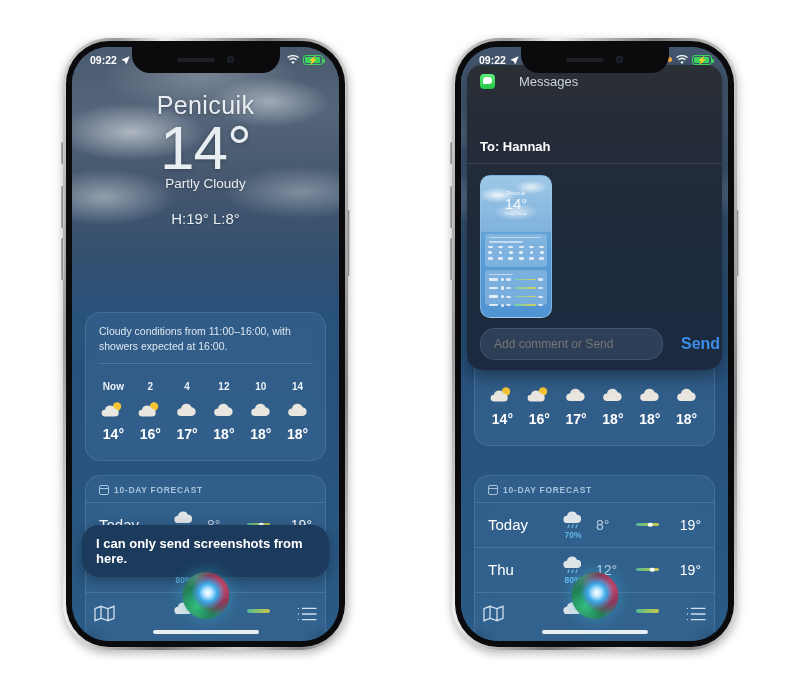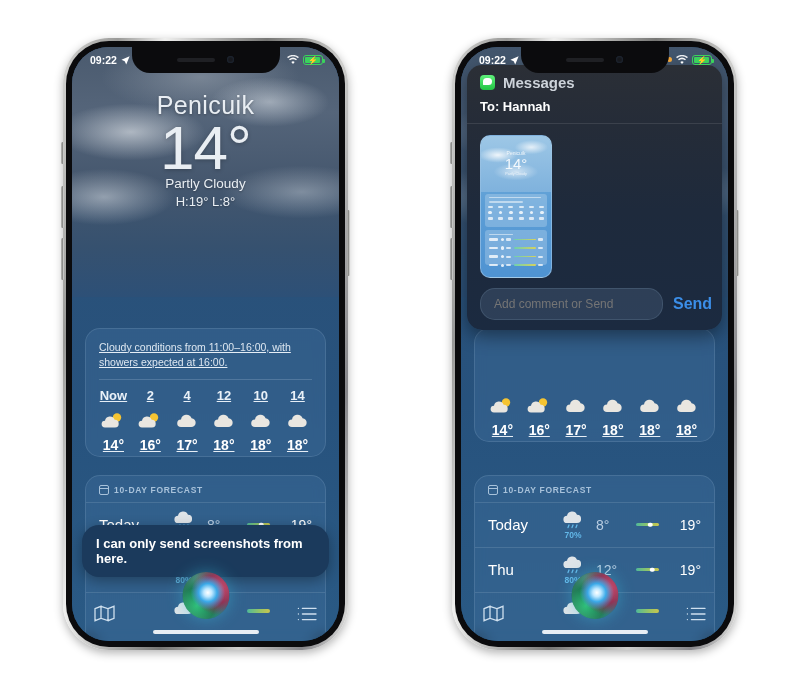--- a/index.html
+++ b/index.html
@@ -70,36 +70,36 @@
       radial-gradient(ellipse 96px 40px at 74% 22%, rgba(222,228,234,.55), transparent 62%),
       radial-gradient(ellipse 150px 54px at 48% 12%, rgba(150,160,172,.58), transparent 66%),
       radial-gradient(ellipse 110px 44px at 12% 60%, rgba(236,240,244,.48), transparent 64%),
       radial-gradient(ellipse 120px 40px at 86% 58%, rgba(210,218,226,.42), transparent 66%),
       linear-gradient(#4a5a6e 0%,#55657a 26%,#45576e 54%,#36516f 80%,#2d5077 100%);
   }
   .wx-head { position:absolute; top:0; left:0; right:0; text-align:center; color:#e9eef3; padding-top:44px; }
   .city { font-size:25px; font-weight:300; letter-spacing:.4px; text-shadow:0 1px 3px rgba(0,0,0,.3); }
   .bigtemp { font-size:62px; font-weight:100; line-height:.98; margin-top:-2px; letter-spacing:-1px; text-shadow:0 1px 4px rgba(0,0,0,.25); }
   .cond { font-size:13.5px; font-weight:400; margin-top:-2px; text-shadow:0 1px 2px rgba(0,0,0,.3); }
-  .hilo { font-size:13px; font-weight:500; margin-top:3px; text-shadow:0 1px 2px rgba(0,0,0,.3); }
+  .hilo { font-size:15px; font-weight:500; margin-top:19px; text-shadow:0 1px 2px rgba(0,0,0,.3); }
 
   .card {
     position:absolute; left:13px; right:13px;
     background:rgba(72,120,166,.30);
     border:1px solid rgba(180,205,230,.16);
     border-radius:15px;
     backdrop-filter:blur(6px);
     color:#e6eef6;
   }
-  .card-hourly { top:281px; padding:11px 0 3px;text-decoration:underline; }
+  .card-hourly { top:265px; padding:11px 0 18px; }
   .summary { font-size:10.5px; line-height:1.45; padding:0 13px 9px; color:#dde7f1; }
   .divider { height:1px; background:rgba(190,212,232,.22); margin:0 13px; }
   .hour-row { display:flex; padding:0 9px; }
   .hour { flex:1; text-align:center; }
-  .hour-label { font-size:13px; font-weight:600; color:#eaf1f8; margin-top:8px; }
+  .hour-label { font-size:10px; font-weight:600; color:#eaf1f8; margin-top:17px; }
   .hour-icon { height:26px; display:flex; align-items:center; justify-content:center; margin-top:5px; }
   .hour-temp { font-size:14px; font-weight:600; color:#fff; margin-top:3px; }
 
   .card-daily { top:428px; bottom:-60px; padding:9px 0 0; overflow:hidden; }
   .daily-head { display:flex; align-items:center; gap:5px; padding:0 13px 7px; font-size:8.5px; letter-spacing:.7px; color:#a8c2da; font-weight:600; }
   .cal-icon { width:10px; height:10px; border:1px solid #a8c2da; border-radius:2px; position:relative; }
   .cal-icon::before { content:""; position:absolute; left:0; right:0; top:2px; height:1px; background:#a8c2da; }
   .day-row { display:flex; align-items:center; padding:7px 13px; border-top:1px solid rgba(190,212,232,.16); }
   .day-name { width:62px; font-size:15px; font-weight:500; color:#fff; }
   .day-ic { width:46px; text-align:center; position:relative; }
@@ -136,22 +136,22 @@
   
   .msg-sheet {
     position:absolute; top:18px; left:6px; right:6px;
     background:linear-gradient(#2b2f36 0%,#252c38 22%,#1e2a3c 55%,#1b2a40 100%);
     border-radius:15px; z-index:22; padding:9px 0 10px;
     box-shadow:0 6px 18px rgba(0,0,0,.42);
   }
   .msg-app { display:flex; align-items:center; gap:8px; padding:0 13px 8px; }
   .msg-icon { width:15px; height:15px; border-radius:4px; background:linear-gradient(#5ef07a,#23c445); position:relative; }
   .msg-icon::after { content:""; position:absolute; left:3px; top:3.2px; width:9px; height:7px; border-radius:4px 4px 4px 1px; background:#fff; }
-  .msg-app-name { font-size:15px; color:#cdd3da; font-weight:700; }
-  .msg-to { padding:0 13px 9px; font-size:13px; color:#fff; font-weight:bold; }
+  .msg-app-name { font-size:13px; color:#cdd3da; font-weight:400;margin-left:16px; }
+  .msg-to { padding:0 13px 9px; font-size:13px; color:#fff; font-weight:bold;margin-top:42px; }
   .msg-hr { height:1px; background:rgba(255,255,255,.10); }
   .msg-body { padding:11px 13px 10px; }
   .thumb {
     width:72px; height:143px; border-radius:10px; overflow:hidden;
     background:linear-gradient(#7fb4de 0%,#6ea8d8 22%,#5c9ed6 48%,#4f93d2 100%);
     border:1px solid rgba(255,255,255,.28); position:relative;
   }
   .thumb-sky { position:absolute; top:0; left:0; right:0; height:56px;
     background:
       radial-gradient(ellipse 30px 12px at 24% 34%, rgba(255,255,255,.85), transparent 64%),
@@ -165,21 +165,21 @@
   .tc1 { top:58px; height:33px; }
   .tc2 { top:94px; bottom:12px; }
   .tline { height:1.7px; background:rgba(255,255,255,.5); border-radius:1px; margin:3px 4px 0; }
   .trow { display:flex; justify-content:space-around; padding-top:3px; }
   .tdot { width:3.4px; height:3.4px; border-radius:50%; background:rgba(255,255,255,.82); }
   .tnum { width:5px; height:2.2px; border-radius:1px; background:rgba(255,255,255,.72); }
   .tday { display:flex; align-items:center; gap:2.5px; padding:2.6px 4px; }
   .tdayname { width:9px; height:2.3px; background:rgba(255,255,255,.78); border-radius:1px; }
   .tbar { flex:1; height:1.5px; border-radius:1px; background:linear-gradient(90deg,#6fd0b0,#d6d25c); }
 
-  .msg-input-row { display:flex; align-items:center; gap:10px; padding:0 13px; }
+  .msg-input-row { display:flex; align-items:center; gap:18px; padding:0 13px; }
   .msg-input {
     flex:1; background:rgba(120,150,185,.20);
     border:1px solid rgba(160,190,220,.16);
     border-radius:15px; padding:8px 13px;
     font-size:12px; color:#97a6b8; font-family:"Liberation Sans", sans-serif;
   }
   .msg-send { font-size:16px; color:#3b8ee8; font-weight:bold; }
 </style>
 </head>
 <body>

